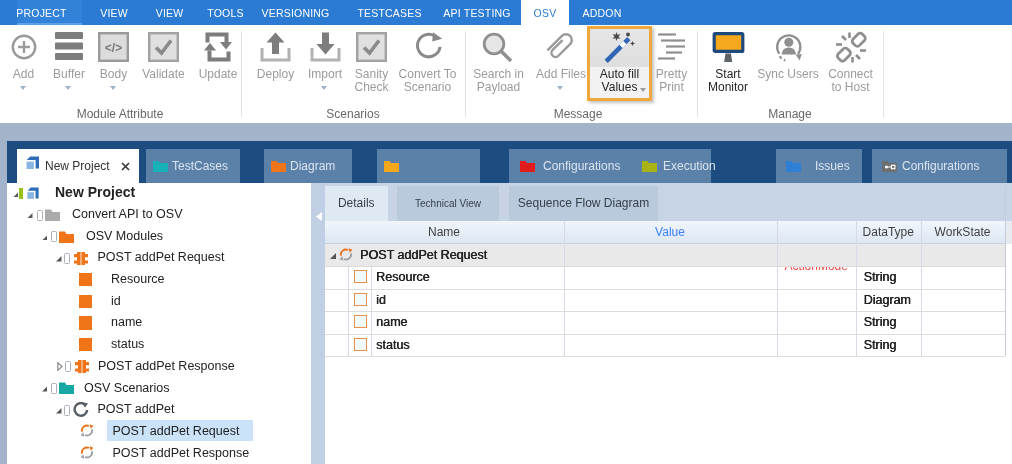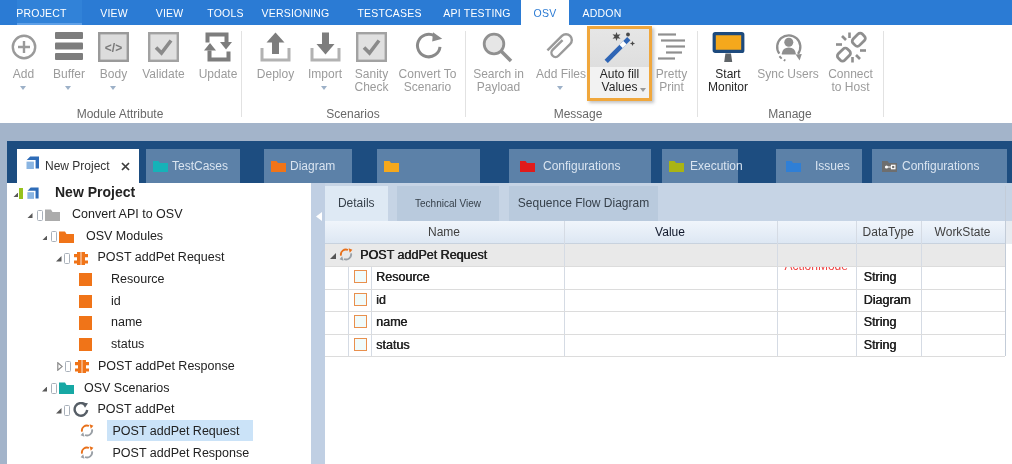--- a/index.html
+++ b/index.html
@@ -202,21 +202,21 @@
     <svg class="ticon" style="left:7px;" viewBox="0 0 15 13">
       <path d="M0,2 h5.5 l1.5,2 h8 v9 h-15 z" fill="#f5a81c"></path>
     </svg>
   </div>
 <div class="tab" style="left:509px;width:142px;">
     <svg class="ticon" style="left:11px;" viewBox="0 0 15 13">
       <path d="M0,2 h5.5 l1.5,2 h8 v9 h-15 z" fill="#e01b1b"></path>
     </svg>
     <span class="txt" style="left:34px;">Configurations</span>
   </div>
-<div class="tab" style="left:662px;width:76px;">
+<div class="tab" style="left:635px;width:76px;">
     <svg class="ticon" style="left:7px;" viewBox="0 0 15 13">
       <path d="M0,2 h5.5 l1.5,2 h8 v9 h-15 z" fill="#a9b414"></path>
     </svg>
     <span class="txt" style="left:28px;">Execution</span>
   </div>
 <div class="tab" style="left:776px;width:86px;">
     <svg class="ticon" style="left:10px;" viewBox="0 0 15 13">
       <path d="M0,2 h5.5 l1.5,2 h8 v9 h-15 z" fill="#2f7fd6"></path>
     </svg>
     <span class="txt" style="left:39px;">Issues</span>
@@ -335,21 +335,21 @@
 <div class="abs" style="left:1004.5px;top:221px;width:7.5px;height:22.5px;background:#e7ebf0;"></div>
 <div class="abs" style="left:325px;top:186px;width:62.5px;height:35px;background:#dee9f4;"></div>
 <div class="abs" style="left:325px;top:186px;width:62.5px;height:35px;line-height:35px;font-size:12px;color:#37414b;text-align:center;">Details</div>
 <div class="abs" style="left:397px;top:186px;width:102px;height:35px;background:#b9cadd;"></div>
 <div class="abs" style="left:397px;top:186px;width:102px;height:35px;line-height:35px;font-size:10px;color:#37414b;text-align:center;">Technical View</div>
 <div class="abs" style="left:509px;top:186px;width:149px;height:35px;background:#b9cadd;"></div>
 <div class="abs" style="left:509px;top:186px;width:149px;height:35px;line-height:35px;font-size:12px;color:#37414b;text-align:center;">Sequence Flow Diagram</div>
 
 <div class="abs" style="left:324.5px;top:221px;width:680px;height:22.5px;background:linear-gradient(#f0f5fb,#dde7f3);border-bottom:1px solid #c8d2de;box-sizing:border-box;"></div>
 <div class="cell" style="left:324.5px;top:221px;width:239px;height:22.5px;line-height:22.5px;text-align:center;color:#3f3f3f;font-size:12px;">Name</div>
-<div class="cell" style="left:563.5px;top:221px;width:213px;height:22.5px;line-height:22.5px;text-align:center;color:#0f172a;font-size:12px;">Value</div>
+<div class="cell" style="left:563.5px;top:221px;width:213px;height:22.5px;line-height:22.5px;text-align:center;color:#3b82f6;font-size:12px;">Value</div>
 <div class="cell" style="left:776.5px;top:221px;width:79.5px;height:32px;line-height:22.5px;text-align:center;color:#ef4444;font-size:12px;margin-top:34px;">ActionMode</div>
 <div class="cell" style="left:856px;top:221px;width:64.5px;height:22.5px;line-height:22.5px;text-align:center;color:#3f3f3f;font-size:12px;">DataType</div>
 <div class="cell" style="left:920.5px;top:221px;width:84px;height:32px;line-height:22.5px;text-align:center;color:#3f3f3f;font-size:12px;">WorkState</div>
 
 <div class="abs" style="left:324.5px;top:243.5px;width:680px;height:22.5px;background:#e9e9e9;"></div>
 <svg class="abs" style="left:330px;top:252.5px;" width="6" height="6" viewBox="0 0 6 6">
     <polygon points="6,0 6,6 0,6" fill="#555"></polygon>
   </svg>
 <svg class="abs" style="left:339px;top:248px;" width="14" height="13" viewBox="0 0 14 13">
   <path d="M2.0,7.6 A5.0,5.0 0 0 1 9.0,2.0" fill="none" stroke="#e8701a" stroke-width="1.9"></path>

